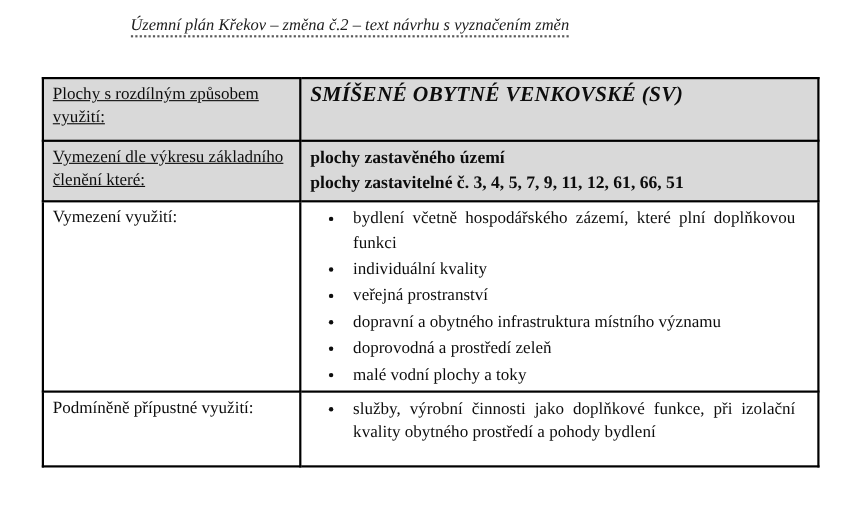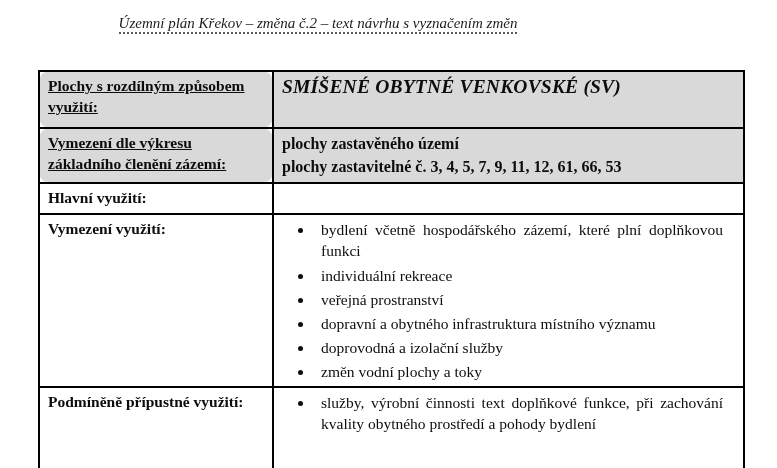--- a/index.html
+++ b/index.html
@@ -42,33 +42,32 @@
   }
   table.land-use td {
     border: 2px solid #000000;
     vertical-align: top;
     padding: 4px 8px;
   }
   col.c-label { width: 234px; }
   col.c-value { width: 471px; }
 
   td.label-cell {
-    font-weight: bold;
+    font-weight: normal;
     font-size: 15.5px;
     line-height: 1.35;
     padding-left: 9px;
     padding-top: 5px;
-    border-radius: 11px;
   }
   .lbl-underline { text-decoration: underline; }
 
   tr.row-plochy { height: 57px; }
   tr.row-vymezeni { height: 53px; }
   tr.row-hlavni { height: 26px; }
-  tr.row-podminene { height: 82px; }
+  tr.row-podminene { height: 68px; }
 
   td.sv-heading-cell {
     vertical-align: middle;
     padding-left: 13px;
   }
   .sv-heading {
     font-weight: bold;
     font-style: italic;
     font-size: 19.5px;
     letter-spacing: 0.2px;
@@ -117,57 +116,51 @@
       <td class="label-cell shaded" style="background: rgb(217, 217, 217);">
         <span class="lbl-underline">Plochy s rozdílným způsobem využití:</span>
       </td>
       <td class="sv-heading-cell shaded" style="background: rgb(217, 217, 217);">
         <span class="sv-heading">SMÍŠENÉ OBYTNÉ VENKOVSKÉ (SV)</span>
       </td>
     </tr>
 
     <tr class="row-vymezeni">
       <td class="label-cell shaded" style="background: rgb(217, 217, 217);">
-        <span class="lbl-underline">Vymezení dle výkresu základního členění zázemí:</span>
+        <span class="lbl-underline">Vymezení dle výkresu základního členění které:</span>
       </td>
       <td class="vymezeni-cell shaded" style="background: rgb(217, 217, 217);">
         <div>plochy zastavěného území</div>
-        <div>plochy zastavitelné č. 3, 4, 5, 7, 9, 11, 12, 61, 66, 53</div>
+        <div>plochy zastavitelné č. 3, 4, 5, 7, 9, 11, 12, 61, 66, 51</div>
       </td>
     </tr>
 
-    <tr class="row-hlavni">
-      <td class="label-cell">
-        <span>Hlavní využití:</span>
-      </td>
-      <td></td>
-    </tr>
 
     <tr class="row-pripustne">
       <td class="label-cell">
         <span>Vymezení využití:</span>
       </td>
       <td class="bullets-cell">
         <ul class="bullets">
           <li>bydlení včetně hospodářského zázemí, které plní doplňkovou funkci</li>
-          <li>individuální rekreace</li>
+          <li>individuální kvality</li>
           <li>veřejná prostranství</li>
           <li>dopravní a obytného infrastruktura místního významu</li>
-          <li>doprovodná a izolační služby</li>
-          <li>změn vodní plochy a toky</li>
+          <li>doprovodná a prostředí zeleň</li>
+          <li>malé vodní plochy a toky</li>
         </ul>
       </td>
     </tr>
 
     <tr class="row-podminene">
       <td class="label-cell">
         <span>Podmíněně přípustné využití:</span>
       </td>
       <td class="bullets-cell">
         <ul class="bullets">
-          <li>služby, výrobní činnosti text doplňkové funkce, při zachování kvality obytného prostředí a pohody bydlení</li>
+          <li>služby, výrobní činnosti jako doplňkové funkce, při izolační kvality obytného prostředí a pohody bydlení</li>
         </ul>
       </td>
     </tr>
 
   </tbody>
     </table>
 </div>
 
 </body></html>

